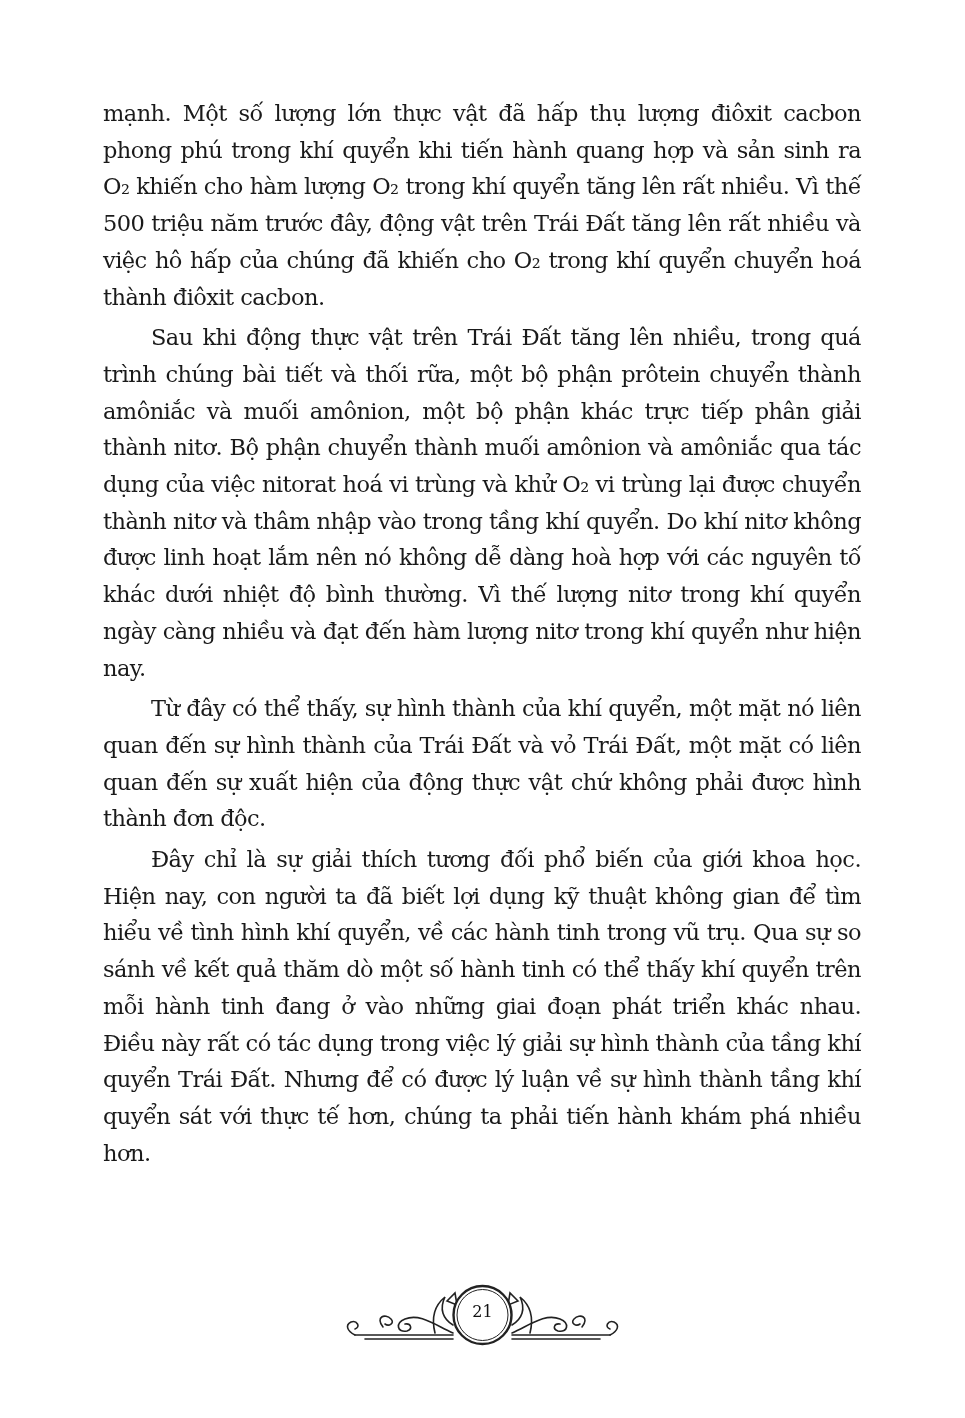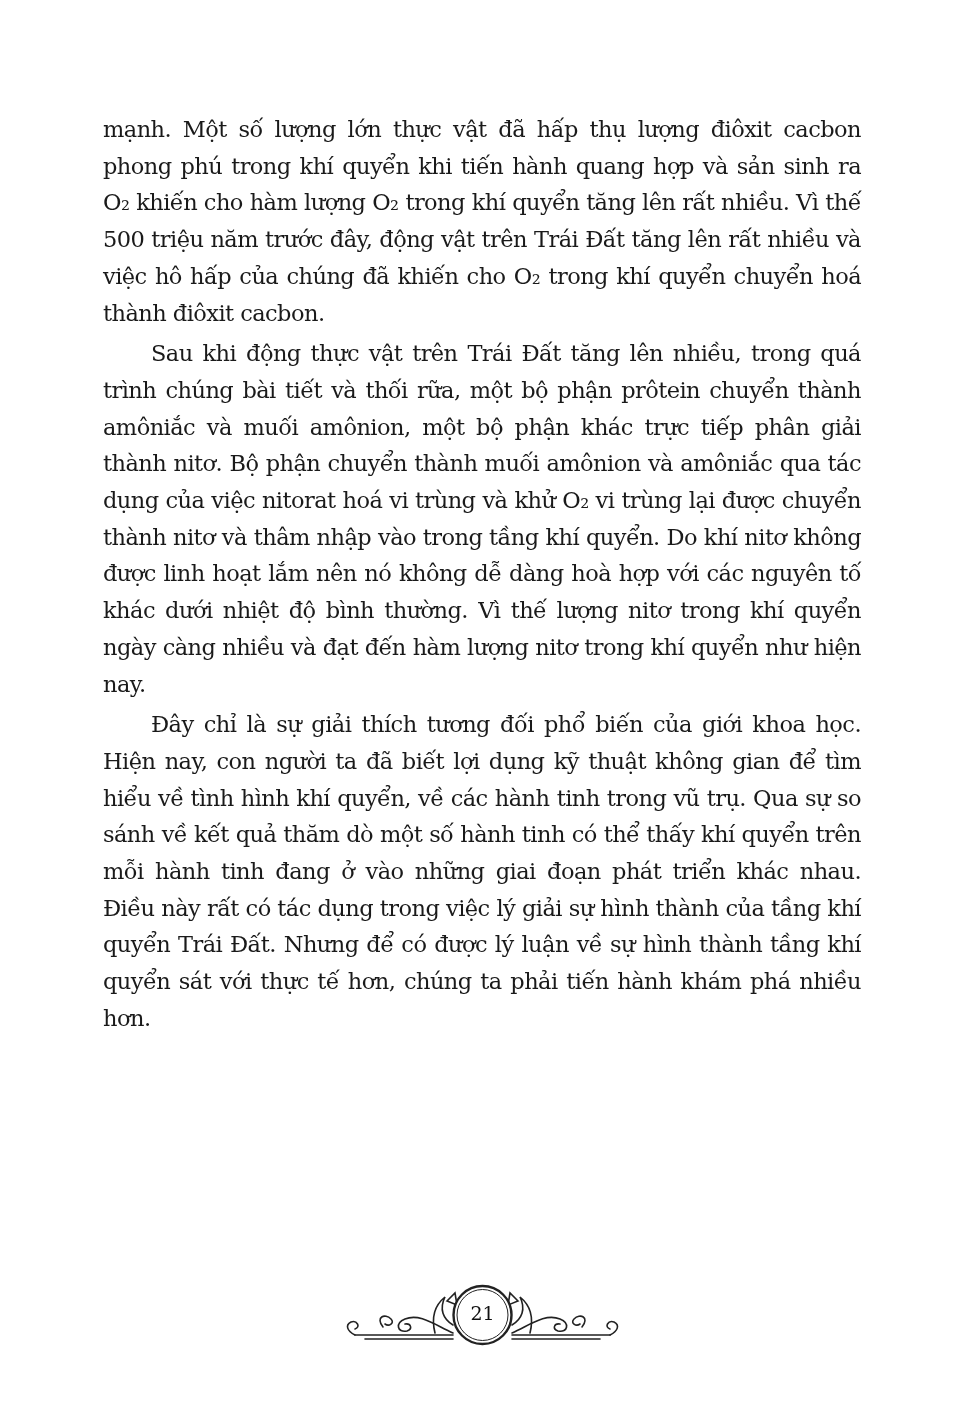--- a/index.html
+++ b/index.html
@@ -9,37 +9,38 @@
     font-family: "DejaVu Serif", "Liberation Serif", serif;
     font-size: 22.5px;
     line-height: 36.7px;
     color: #1a1a1a;
     text-align: justify;
     margin: 0;
     letter-spacing: -0.55px;
     word-spacing: 0px;
   }
   .para.indent { text-indent: 48px; }
-  .para.first { margin-top: 16px; }
+  .para.first { margin-top: 0; }
   .para + .para { margin-top: 4px; }
   .folio {
     position: absolute; left: 335px; top: 1275px; width: 295px; height: 85px;
   }
   .folio svg { position: absolute; left: 0; top: 0; }
   .page-number {
     position: absolute; left: 0; width: 295px; top: 27px; text-align: center;
-    font-family: "DejaVu Serif", "Liberation Serif", serif; font-size: 19px; color: #111;
+    font-family: "DejaVu Serif", "Liberation Serif", serif; font-size: 16px; color: #111;
   }
 </style>
 </head>
 <body>
 
 <div class="page">
   <p class="para first">mạnh. Một số lượng lớn thực vật đã hấp thụ lượng điôxit cacbon phong phú trong khí quyển khi tiến hành quang hợp và sản sinh ra O₂ khiến cho hàm lượng O₂ trong khí quyển tăng lên rất nhiều. Vì thế 500 triệu năm trước đây, động vật trên Trái Đất tăng lên rất nhiều và việc hô hấp của chúng đã khiến cho O₂ trong khí quyển chuyển hoá thành điôxit cacbon.</p>
   <p class="para indent">Sau khi động thực vật trên Trái Đất tăng lên nhiều, trong quá trình chúng bài tiết và thối rữa, một bộ phận prôtein chuyển thành amôniắc và muối amônion, một bộ phận khác trực tiếp phân giải thành nitơ. Bộ phận chuyển thành muối amônion và amôniắc qua tác dụng của việc nitorat hoá vi trùng và khử O₂ vi trùng lại được chuyển thành nitơ và thâm nhập vào trong tầng khí quyển. Do khí nitơ không được linh hoạt lắm nên nó không dễ dàng hoà hợp với các nguyên tố khác dưới nhiệt độ bình thường. Vì thế lượng nitơ trong khí quyển ngày càng nhiều và đạt đến hàm lượng nitơ trong khí quyển như hiện nay.</p>
+  <p class="para indent">Từ đây có thể thấy, sự hình thành của khí quyển, một mặt nó liên quan đến sự hình thành của Trái Đất và vỏ Trái Đất, một mặt có liên quan đến sự xuất hiện của động thực vật chứ không phải được hình thành đơn độc.</p>
   <p class="para indent">Đây chỉ là sự giải thích tương đối phổ biến của giới khoa học. Hiện nay, con người ta đã biết lợi dụng kỹ thuật không gian để tìm hiểu về tình hình khí quyển, về các hành tinh trong vũ trụ. Qua sự so sánh về kết quả thăm dò một số hành tinh có thể thấy khí quyển trên mỗi hành tinh đang ở vào những giai đoạn phát triển khác nhau. Điều này rất có tác dụng trong việc lý giải sự hình thành của tầng khí quyển Trái Đất. Nhưng để có được lý luận về sự hình thành tầng khí quyển sát với thực tế hơn, chúng ta phải tiến hành khám phá nhiều hơn.</p>
 </div>
 
 <div class="folio">
   <svg width="295" height="85" viewBox="0 0 295 85">
     <g fill="none" stroke="#222" stroke-width="1.6" stroke-linecap="round">
 
       <line x1="20" y1="60" x2="118" y2="60"></line>
       <line x1="30" y1="64" x2="118" y2="64"></line>
       <line x1="177" y1="60" x2="275" y2="60"></line>

